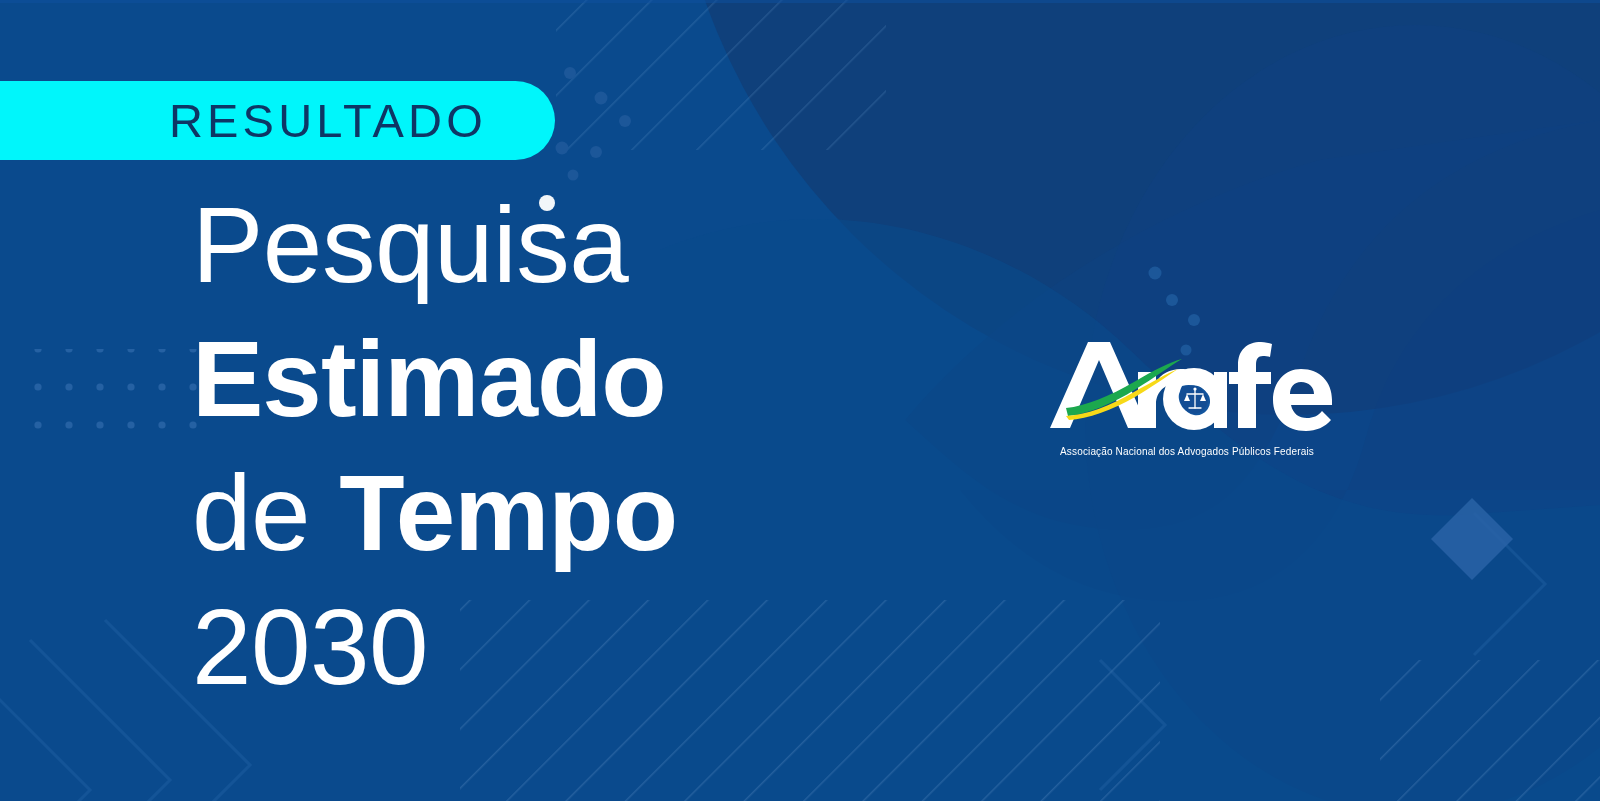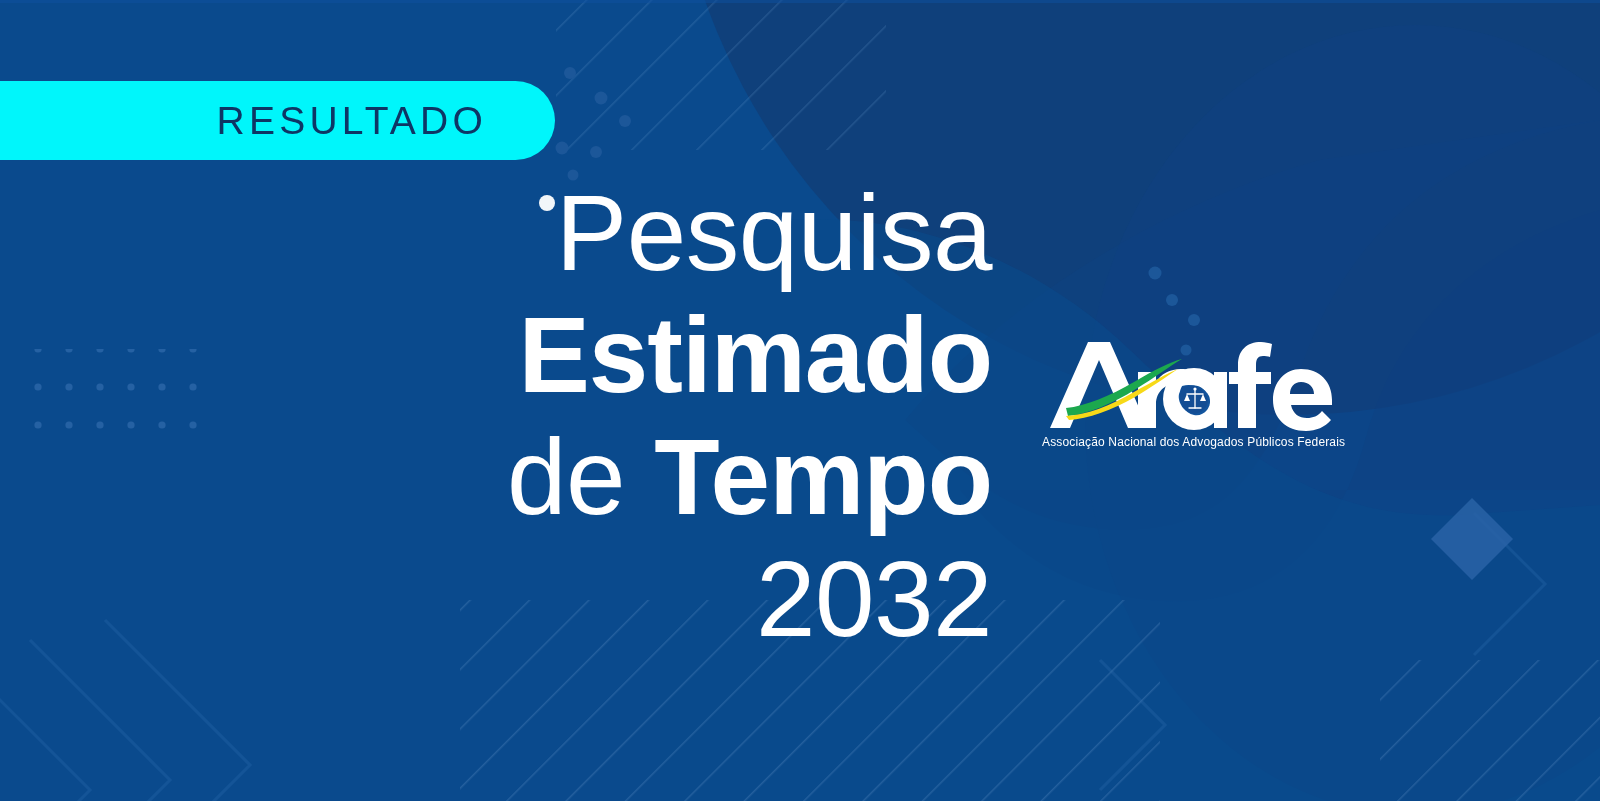--- a/index.html
+++ b/index.html
@@ -37,66 +37,65 @@
     background: #00f6fb;
     border-radius: 0 40px 40px 0;
     display: flex;
     align-items: center;
     justify-content: flex-end;
     padding-right: 68px;
     box-sizing: border-box;
   }
   .badge-label {
     color: #0e3665;
-    font-size: 39px;
+    font-size: 47px;
     font-weight: 400;
     letter-spacing: 4.2px;
     line-height: 1;
     white-space: nowrap;
   }
 
   
   .headline {
     position: absolute;
     left: 176px;
     top: 176px;
     width: 820px;
     color: #ffffff;
     line-height: 1.0;
   }
   .hl-line {
     font-size: 107px;
     white-space: nowrap;
     letter-spacing: -0.5px;
-    margin: 4px;
+    margin: 16px;
     padding: 0;
     height: 118px;
     display: block;
-    text-align: right;
   }
   .w-light { font-weight: 300; }
   .w-bold  { font-weight: 700; letter-spacing: -1px; }
 
   
   .logo-block {
     position: absolute;
     left: 1042px;
     top: 332px;
     width: 300px;
   }
   .logo-mark {
     display: block;
     width: 290px;
     height: 100px;
   }
   .logo-tagline {
     display: block;
-    margin-top: 3px;
+    margin-top: 14px;
     color: #ffffff;
-    font-size: 12px;
+    font-size: 10px;
     font-weight: 400;
     letter-spacing: 0.15px;
     white-space: nowrap;
     text-align: center;
     width: 290px;
   }
 </style>
 </head>
 <body>
 
@@ -195,21 +194,21 @@
   </svg>
 
   <div class="badge">
     <span class="badge-label">RESULTADO</span>
   </div>
 
   <div class="headline">
     <span class="hl-line w-light">Pesquisa</span>
     <span class="hl-line w-bold">Estimado</span>
     <span class="hl-line"><span class="w-light">de </span><span class="w-bold">Tempo</span></span>
-    <span class="hl-line w-light">2032</span>
+    <span class="hl-line w-light">2030</span>
   </div>
 
   <div class="logo-block">
     <svg class="logo-mark" viewBox="0 0 290 100" xmlns="http://www.w3.org/2000/svg" aria-hidden="true">
       <defs>
         <clipPath id="aCounter">
 
           <circle cx="152" cy="66" r="21"></circle>
         </clipPath>
       </defs>

